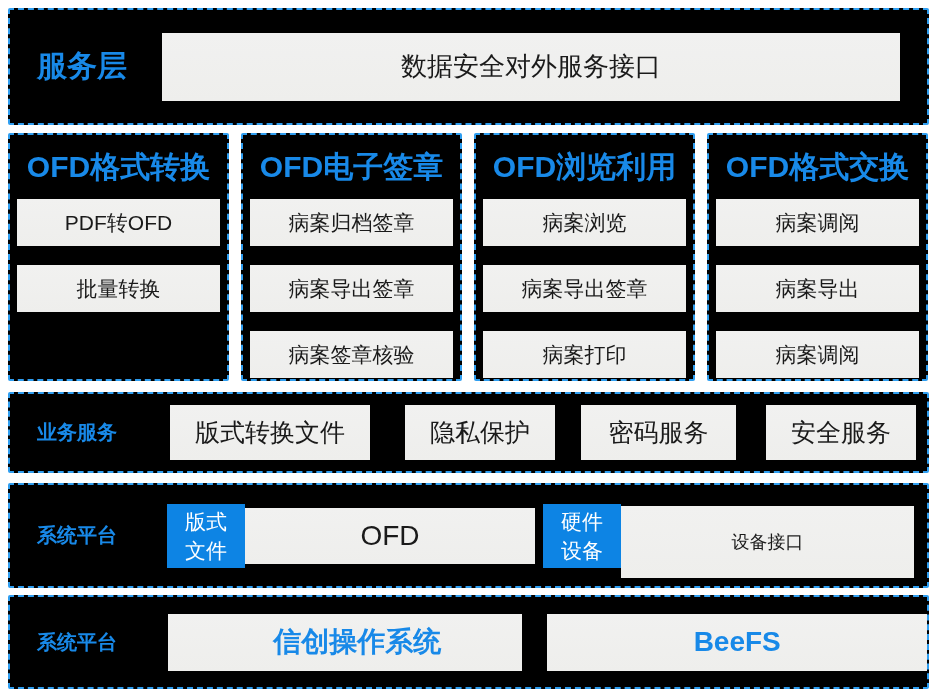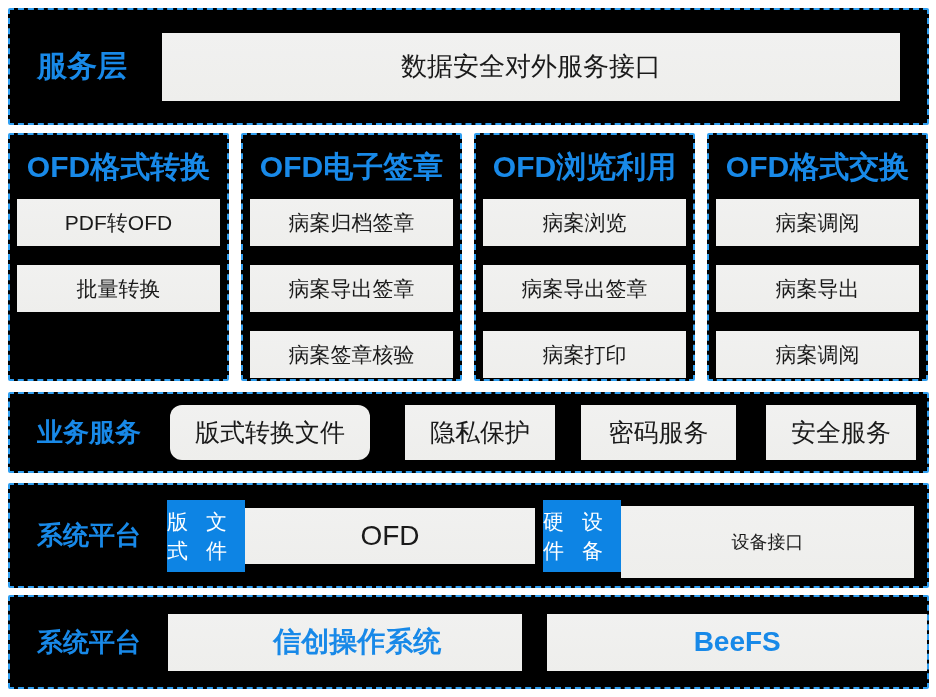--- a/index.html
+++ b/index.html
@@ -6,21 +6,21 @@
   .page {
     position:relative; width:936px; height:697px; background:#ffffff;
     font-family:"Liberation Sans","DejaVu Sans",sans-serif;
     color:#1a1a1a; overflow:hidden;
   }
   .panel {
     position:absolute; box-sizing:border-box;
     border:2px dashed #2f9ef0; border-radius:2px; background:#000000;
   }
   .row-label {
-    color:#1889e8; font-weight:bold; font-size:26px; white-space:nowrap;
+    color:#1889e8; font-weight:bold; font-size:20px; white-space:nowrap;
     flex:0 0 auto;
   }
   .gray-box {
     background:linear-gradient(180deg,#f1f1f0,#eeeeec);
     display:flex; align-items:center; justify-content:center;
     color:#1a1a1a; box-sizing:border-box; white-space:nowrap;
   }
   
   .s1 { left:8px; top:8px; width:921px; height:117px;
         display:flex; align-items:center; padding:0 27px; }
@@ -33,32 +33,32 @@
     margin-top:14px; text-align:center; color:#1889e8;
     font-weight:bold; font-size:30px; line-height:36px; white-space:nowrap;
   }
   .module-item { width:203px; height:47px; margin:14px auto 0; font-size:21px; }
   .module-item + .module-item { margin-top:19px;text-align:right; }
   
   .s3 { left:8px; top:392px; width:921px; height:81px;
         display:flex; align-items:center; padding-left:27px; }
   .s3 .row-label { width:133px; }
   .s3-box { height:55px; font-size:25px; }
-  .s3-b0 { width:200px;border-radius:12px; }
+  .s3-b0 { width:200px; }
   .s3-b1 { width:150px; margin-left:35px; }
   .s3-b2 { width:155px; margin-left:26px; }
   .s3-b3 { width:150px; margin-left:30px; }
   
   .s4 { left:8px; top:483px; width:921px; height:105px;
         display:flex; align-items:center; padding-left:27px; }
   .s4 .row-label { width:125px; }
   .badge {
-    width:78px; height:72px; background:#0d84e4; color:#ffffff;
-    display:flex; flex-direction:row; align-items:center; justify-content:center;
-    font-size:21px; line-height:29px; flex:0 0 auto;
+    width:78px; height:64px; background:#0d84e4; color:#ffffff;
+    display:flex; flex-direction:column; align-items:center; justify-content:center;
+    font-size:21px; line-height:29px; flex:0 0 auto;text-align:center;
   }
   .badge-a { margin-left:5px; }
   .badge-b { margin-left:8px; }
   .s4-box1 { width:290px; height:56px; font-size:28px; }
   .s4-box2 { width:293px; height:72px; font-size:18px;margin-top:12px; }
   
   .s5 { left:8px; top:595px; width:921px; height:94px;
         display:flex; align-items:center; padding-left:27px; }
   .s5 .row-label { width:125px; }
   .s5-box { height:57px; color:#1889e8; font-weight:bold; font-size:28px; }

